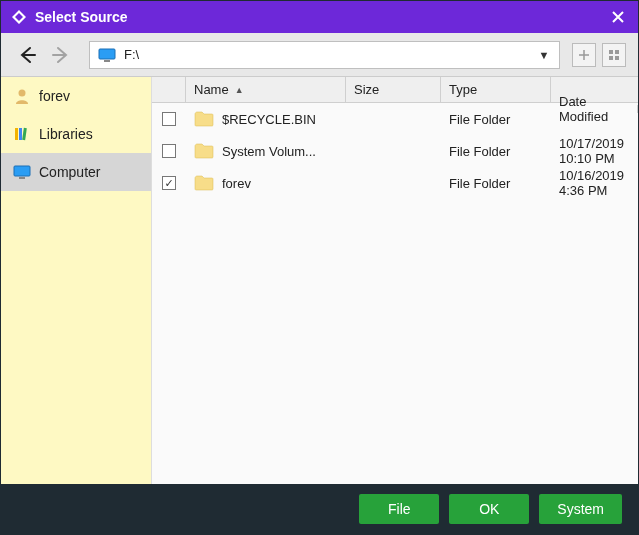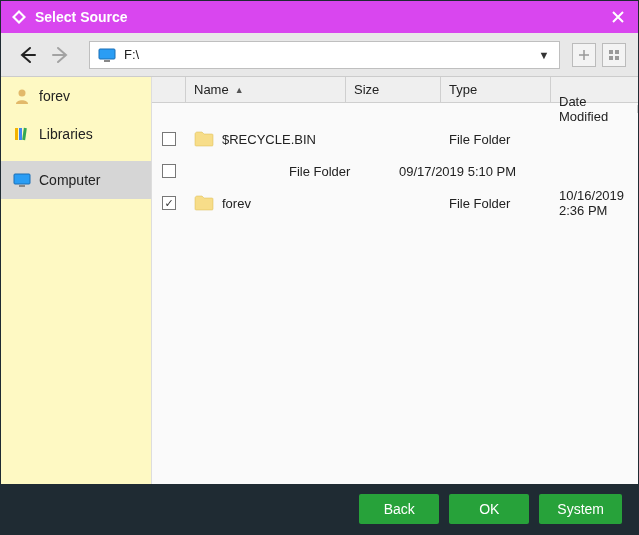--- a/index.html
+++ b/index.html
@@ -1,45 +1,45 @@
 <!DOCTYPE html>
 <html><head>
 <meta charset="utf-8">
 <style>
   * { box-sizing: border-box; margin: 0; padding: 0; }
   html, body { width: 639px; height: 535px; font-family: Arial, sans-serif; font-size: 13px; background: #fff; }
   .window { width: 639px; height: 535px; display: flex; flex-direction: column; border: 1px solid #1f2b33; }
-  .titlebar { background: #d946ef; color: #fff; height: 32px; display: flex; align-items: center; padding: 0 10px; }
+  .titlebar { background: #6d28d9; color: #fff; height: 32px; display: flex; align-items: center; padding: 0 10px; }
   .titlebar .app-icon { width: 16px; height: 16px; margin-right: 8px; display: flex; align-items: center; justify-content: center; }
   .titlebar .title { font-weight: bold; font-size: 14px; flex: 1; }
   .titlebar .close { width: 20px; height: 20px; display: flex; align-items: center; justify-content: center; cursor: pointer; }
   .navbar { background: #e8e8e8; height: 44px; display: flex; align-items: center; padding: 0 12px; border-bottom: 1px solid #ccc; }
   .nav-arrow { width: 28px; height: 28px; display: flex; align-items: center; justify-content: center; margin-right: 6px; cursor: pointer; }
   .nav-arrow.disabled { opacity: 0.35; cursor: default; }
   .path-box { flex: 1; background: #fff; border: 1px solid #bfbfbf; height: 28px; display: flex; align-items: center; padding: 0 8px; margin: 0 8px; }
   .path-box .drive-icon { width: 18px; height: 14px; margin-right: 8px; }
   .path-box .path-text { flex: 1; font-size: 13px; color: #222; }
   .path-box .chevron { width: 14px; display: flex; justify-content: center; cursor: pointer; color: #333; font-size: 11px; }
   .nav-extra { display: flex; gap: 6px; margin-left: 4px; }
   .nav-icon-btn { width: 24px; height: 24px; border: 1px solid #bbb; background: #f3f3f3; display: flex; align-items: center; justify-content: center; cursor: pointer; }
   .body { flex: 1; display: flex; overflow: hidden; background: #f1f1f1; }
   .sidebar { width: 150px; background: #fef9c3; display: flex; flex-direction: column; }
   .sidebar-item { padding: 10px 12px; display: flex; align-items: center; gap: 8px; cursor: pointer; font-size: 14px; color: #222; }
-  .sidebar-item.selected { background: #d6d6d6; margin-top: 8px; }
+  .sidebar-item.selected { background: #d6d6d6; }
   .sidebar-icon { width: 18px; height: 18px; display: flex; align-items: center; justify-content: center; }
   .main { flex: 1; background: #fafafa; display: flex; flex-direction: column; border-left: 1px solid #ddd; overflow: hidden; }
   .headers { display: flex; background: #efefef; border-bottom: 1px solid #cfcfcf; height: 26px; font-size: 13px; color: #222; }
   .headers .col { padding: 4px 8px; border-right: 1px solid #cfcfcf; display: flex; align-items: center; position: relative; }
   .col-check { width: 34px; border-right: none; }
   .col-name { width: 160px; }
   .col-size { width: 95px; }
   .col-type { width: 110px; }
   .col-date { flex: 1; border-right: none; margin-top: 28px; }
   .sort-caret { font-size: 9px; margin-left: 6px; color: #555; }
-  .rows { flex: 1; overflow: auto; margin-top: 20px; }
+  .rows { flex: 1; overflow: auto; }
   .row { display: flex; align-items: center; height: 32px; font-size: 13px; color: #222; }
   .row .cell { padding: 0 8px; display: flex; align-items: center; gap: 8px; }
   .cell-check { width: 34px; justify-content: center; }
   .cell-name { width: 160px; white-space: nowrap; overflow: hidden; text-overflow: ellipsis; }
   .cell-size { width: 95px; }
   .cell-type { width: 110px; text-align: right; }
   .cell-date { flex: 1; }
   .folder-icon { width: 20px; height: 16px; flex-shrink: 0; }
   .checkbox { width: 14px; height: 14px; border: 1px solid #777; background: #fff; display: flex; align-items: center; justify-content: center; font-size: 11px; line-height: 1; color: #333; cursor: pointer; }
   .footer { background: #1f2b33; height: 50px; display: flex; align-items: center; justify-content: flex-end; padding: 0 16px; gap: 10px; }
@@ -170,54 +170,60 @@
               <span></span>
             </div>
             <div class="cell cell-type">
               <span>File Folder</span>
             </div>
           </div>
           <div class="row">
             <div class="cell cell-check">
               <span class="checkbox"></span>
             </div>
+            <div class="cell cell-name">
+              <svg class="folder-icon" viewBox="0 0 20 16" width="20" height="16">
+                <path d="M1 3 C1 2 2 1 3 1 L8 1 L10 3 L18 3 C19 3 19 4 19 4 L19 14 C19 15 18 15 18 15 L2 15 C1 15 1 14 1 14 Z" fill="#f7dd89" stroke="#d9b94e" stroke-width="0.5"></path>
+              </svg>
+              <span class="name-text">System Volum...</span>
+            </div>
             <div class="cell cell-size">
               <span></span>
             </div>
             <div class="cell cell-type">
               <span>File Folder</span>
             </div>
             <div class="cell cell-date">
-              <span>09/17/2019 5:10 PM</span>
+              <span>10/17/2019 10:10 PM</span>
             </div>
           </div>
           <div class="row">
             <div class="cell cell-check">
               <span class="checkbox">✓</span>
             </div>
             <div class="cell cell-name">
               <svg class="folder-icon" viewBox="0 0 20 16" width="20" height="16">
                 <path d="M1 3 C1 2 2 1 3 1 L8 1 L10 3 L18 3 C19 3 19 4 19 4 L19 14 C19 15 18 15 18 15 L2 15 C1 15 1 14 1 14 Z" fill="#f7dd89" stroke="#d9b94e" stroke-width="0.5"></path>
               </svg>
               <span class="name-text">forev</span>
             </div>
             <div class="cell cell-size">
               <span></span>
             </div>
             <div class="cell cell-type">
               <span>File Folder</span>
             </div>
             <div class="cell cell-date">
-              <span>10/16/2019 2:36 PM</span>
+              <span>10/16/2019 4:36 PM</span>
             </div>
           </div>
         </div>
     </div>
 
   </div>
 
   <div class="footer">
-    <button class="btn">Back</button>
+    <button class="btn">File</button>
     <button class="btn">OK</button>
     <button class="btn">System</button>
   </div>
 
 </div>
 
 </body></html>

